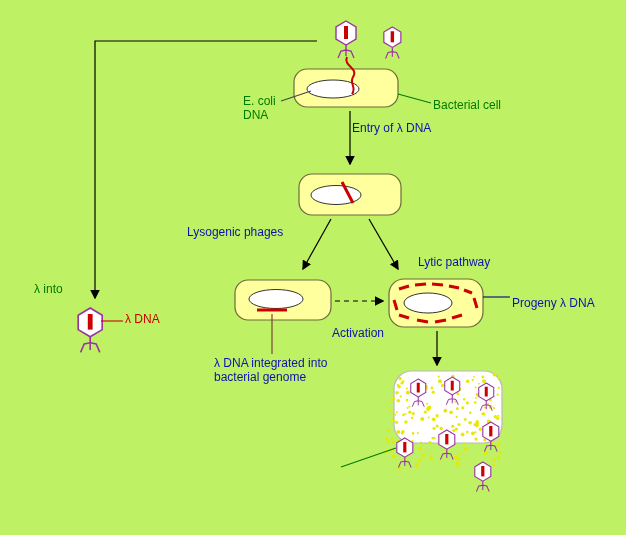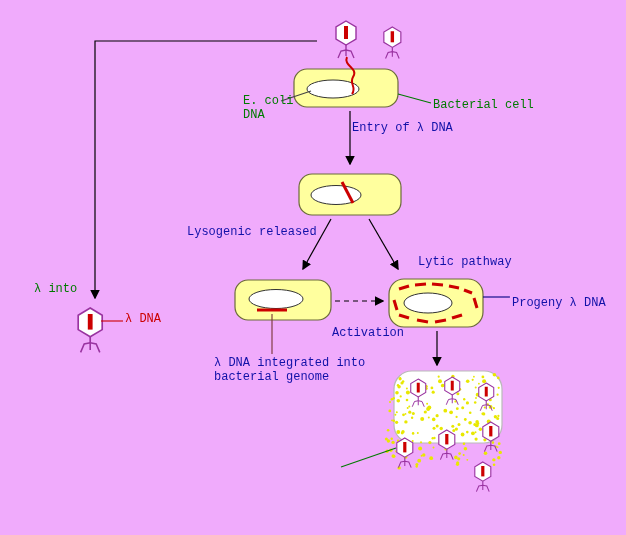--- a/index.html
+++ b/index.html
@@ -1,17 +1,17 @@
 <!DOCTYPE html>
 <html style="--green: #007A00; --blue: #1111A8; --red: #CC0000; --purple: #9933A0; --cell-fill: #FFFF9E; --cell-stroke: #6B6B3A; --speckle: #E8E800; --arrow: #000000; --navy: #000080; --lysed-stroke: #B9B9B9; --pointer-dark: #444444; --pointer-maroon: #773333;"><head>
 <meta charset="utf-8">
 <style>
   html,body{margin:0;padding:0;background:#fff;}
-  .stage{position:relative;width:626px;height:535px;background:#f0abfc;overflow:hidden;
-         font-family:Liberation Mono, monospace;}
+  .stage{position:relative;width:626px;height:535px;background:#bef264;overflow:hidden;
+         font-family:Liberation Sans, sans-serif;}
   .stage svg.canvas{position:absolute;left:0;top:0;}
   .lbl{position:absolute;font-size:12px;line-height:14px;white-space:pre-line;}
   .green{color:var(--green,#007F00);}
   .blue{color:var(--blue,#0000A8);}
   .red{color:var(--red,#CC0000);text-align:center;}
   .cell{fill:var(--cell-fill,#FFFF9E);stroke:var(--cell-stroke,#6B6B3A);stroke-width:1.2;}
   .oval{fill:#ffffff;stroke:#333333;stroke-width:1;}
   .dna{stroke:var(--red,#CC0000);stroke-width:3;fill:none;}
   .dna-thin{stroke:var(--red,#CC0000);stroke-width:2;fill:none;}
   .arrow{stroke:var(--arrow,#000);stroke-width:1.2;fill:none;}
@@ -348,21 +348,21 @@
     <line class="pointer" x1="483" y1="297" x2="510" y2="297" stroke="var(--navy,#000080)"></line>
     <line class="pointer" x1="272" y1="314" x2="272" y2="354" stroke="var(--pointer-maroon,#773333)"></line>
     <line class="pointer" x1="341" y1="467" x2="396" y2="448" stroke="var(--green,#007A00)"></line>
     <line class="pointer" x1="101" y1="321" x2="123" y2="321" stroke="var(--red,#CC0000)"></line>
   </svg>
 
   <div class="lbl green" style="left:243px;top:94px;">E. coli
 DNA</div>
   <div class="lbl green" style="left:433px;top:98px;">Bacterial cell</div>
   <div class="lbl blue" style="left:352px;top:121px;">Entry of λ DNA</div>
-  <div class="lbl blue" style="left:187px;top:225px;">Lysogenic released</div>
+  <div class="lbl blue" style="left:187px;top:225px;">Lysogenic phages</div>
   <div class="lbl blue" style="left:418px;top:227px;margin-top:28px;">Lytic pathway</div>
   <div class="lbl blue" style="left:332px;top:326px;">Activation</div>
   <div class="lbl blue" style="left:512px;top:288px;margin-top:8px;">Progeny λ DNA</div>
   <div class="lbl blue" style="left:214px;top:356px;">λ DNA integrated into
 bacterial genome</div>
   <div class="lbl green" style="left:34px;top:282px;">λ into</div>
   <div class="lbl red" style="left:125px;top:312px;">λ DNA</div>
 </div>
 
 </body></html>

